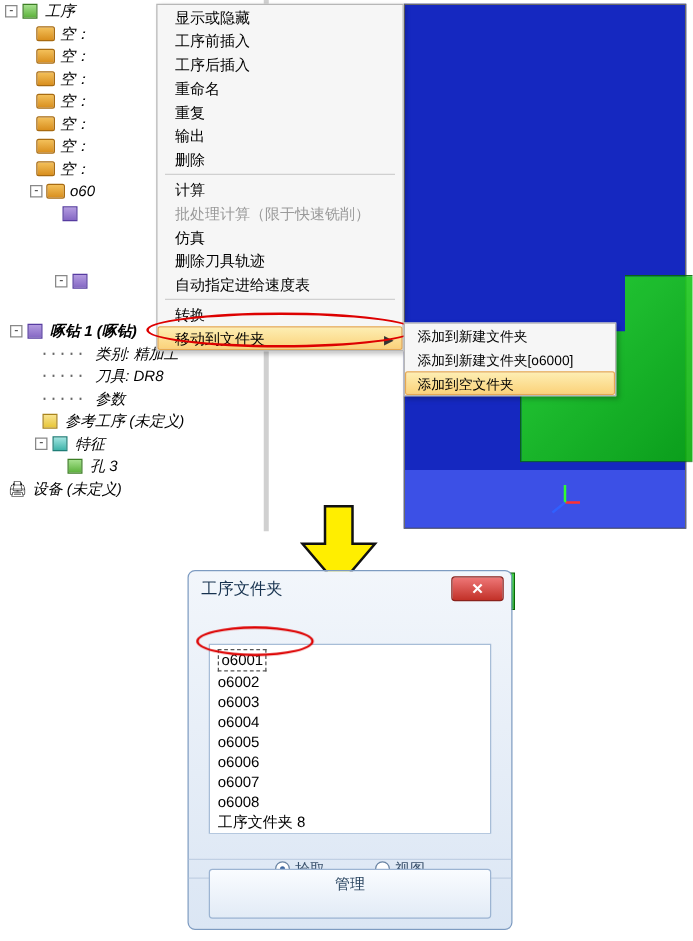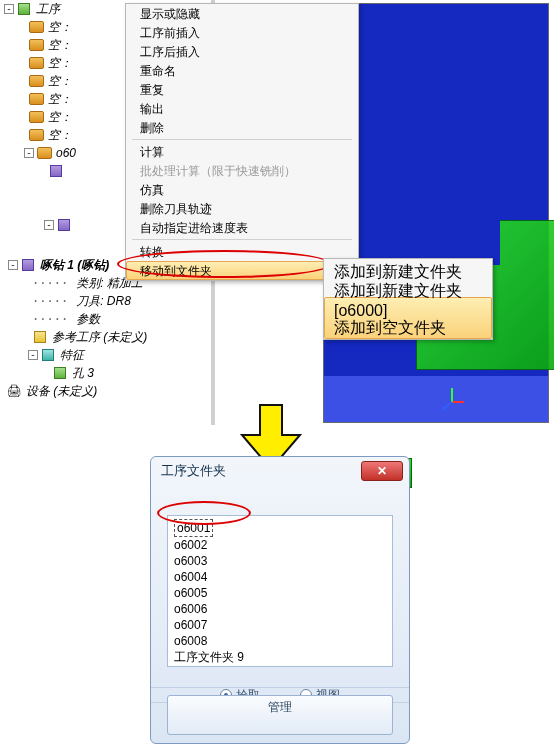--- a/index.html
+++ b/index.html
@@ -35,21 +35,21 @@
   .folder-brown { width: 15px; height: 12px; background: linear-gradient(#f3c05a,#d98f1e); border: 1px solid #a86b11; border-radius: 2px; }
   .box-purple  { width: 12px; height: 12px; background: linear-gradient(#b39be0,#8568c4); border: 1px solid #563ba0; }
   .box-yellow  { width: 12px; height: 12px; background: linear-gradient(#f8e38e,#e7c537); border: 1px solid #a9841c; }
   .box-green   { width: 12px; height: 12px; background: linear-gradient(#a5e08d,#5cb23b); border: 1px solid #3c7e24; }
   .box-cyan    { width: 12px; height: 12px; background: linear-gradient(#a0e4e0,#40b4aa); border: 1px solid #1f7e77; }
   .lbl { margin-left: 4px; white-space: nowrap; font-style: italic; }
   .dots { color: #666; margin-right: 4px; font-family: monospace; }
 
   
   #ctxmenu {
-    position: absolute; left: 125px; top: 3px; width: 234px;
+    position: absolute; left: 125px; top: 3px; width: 198px;
     background: #f6f6f6;
     border: 1px solid #b7b7b7;
     box-shadow: 2px 2px 4px rgba(0,0,0,.25);
   }
   .ctx-item {
     padding: 3px 18px 3px 14px; height: 19px; line-height: 14px;
     font-size: 12px; cursor: default; position: relative;
   }
   .ctx-item.disabled { color: #9a9a9a; }
   .ctx-sep { height: 1px; background: #d0d0d0; margin: 2px 6px; }
@@ -67,25 +67,25 @@
     border: 2px solid #d00; border-radius: 50%; pointer-events: none;
   }
 
   
   #submenu {
     position: absolute; left: 323px; top: 258px; width: 170px;
     background: #f6f6f6;
     border: 1px solid #b7b7b7;
     box-shadow: 2px 2px 4px rgba(0,0,0,.25);
   }
-  .sub-item { padding: 3px 10px; height: 19px; font-size: 16px; }
+  .sub-item { padding: 3px 10px; height: 19px; font-size: 11px; }
   .sub-hover {
     background: linear-gradient(#fdeeb3,#fbd27a);
     border: 1px solid #e6a84f; border-radius: 2px;
-    padding: 20px 9px;
+    padding: 2px 9px;
   }
 
   
   #viewport {
     position: absolute; left: 323px; top: 3px; width: 226px; height: 420px;
     background: #1528c0;
     border: 1px solid #6a6a6a;
   }
   #viewport .ground { position: absolute; bottom: 0; left: 0; right: 0; height: 46px; background: #3c50e6; }
   #viewport .part {
@@ -342,21 +342,21 @@
 
     <div id="dlg-list">
       <div class="list-item"><span class="list-sel">o6001</span></div>
       <div class="list-item"><span>o6002</span></div>
       <div class="list-item"><span>o6003</span></div>
       <div class="list-item"><span>o6004</span></div>
       <div class="list-item"><span>o6005</span></div>
       <div class="list-item"><span>o6006</span></div>
       <div class="list-item"><span>o6007</span></div>
       <div class="list-item"><span>o6008</span></div>
-      <div class="list-item"><span>工序文件夹 9</span></div>
+      <div class="list-item"><span>工序文件夹 8</span></div>
     </div>
     <div id="o6001-oval"></div>
 
     <div id="dlg-radios">
       <label class="radio">
         <span class="rdot checked"></span>
         <span>拾取</span>
       </label>
       <label class="radio">
         <span class="rdot"></span>

